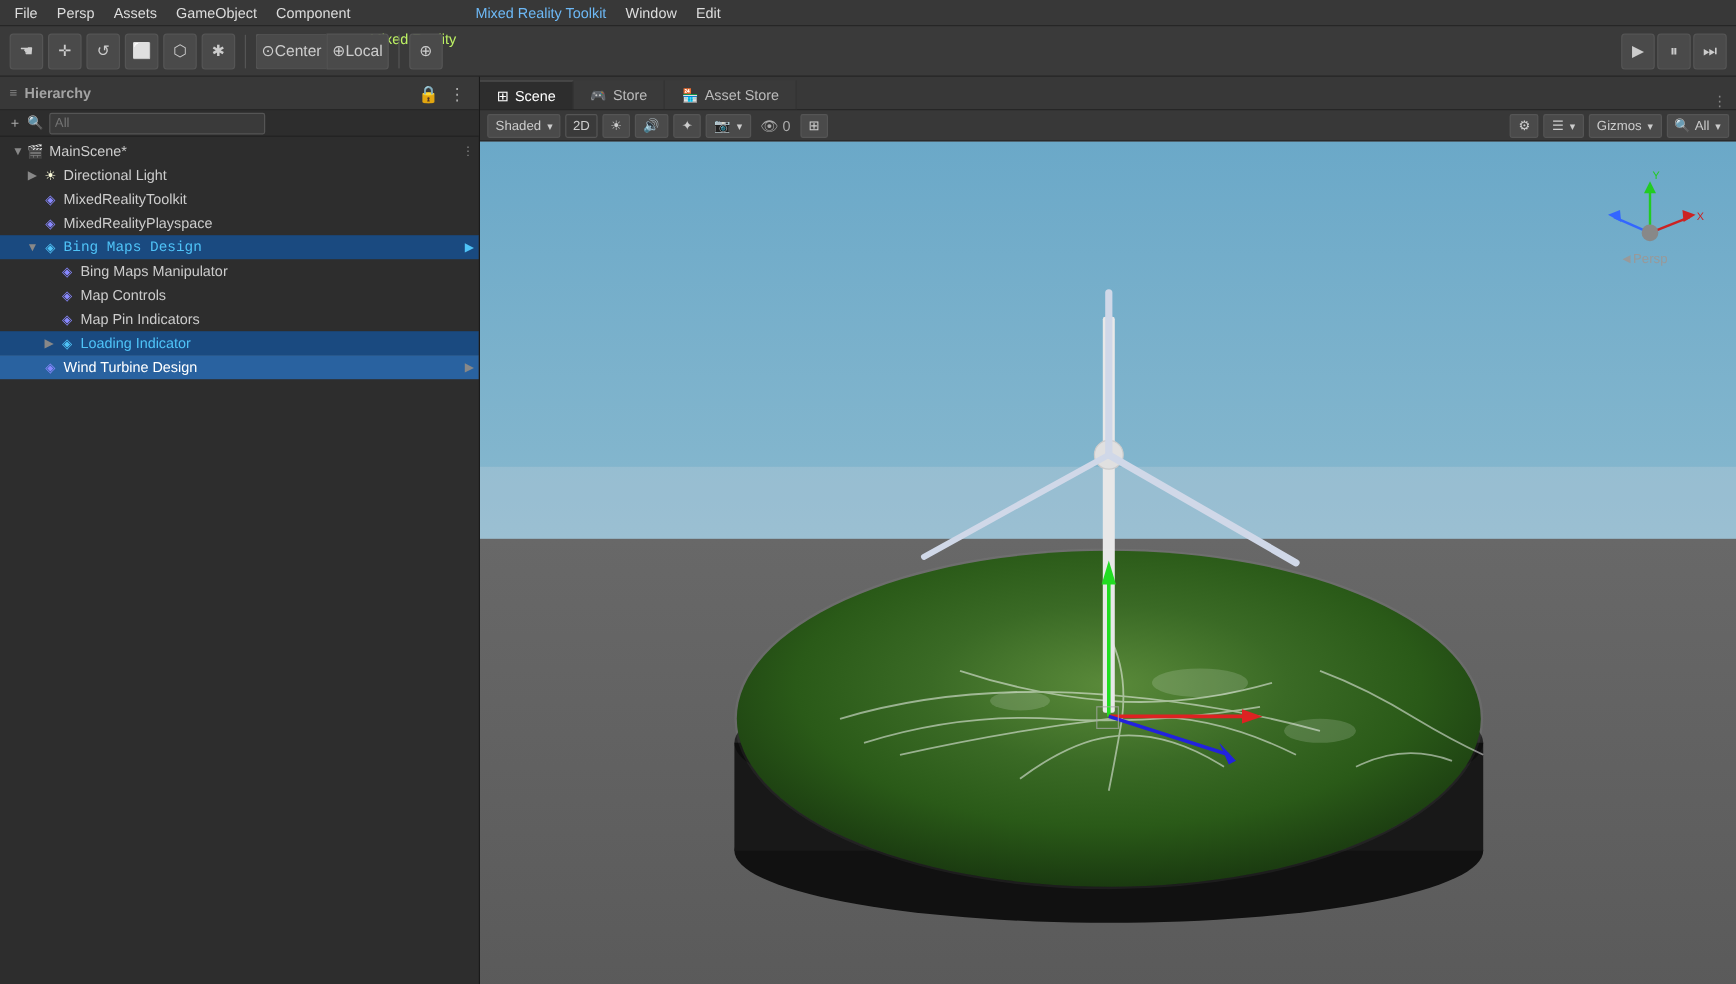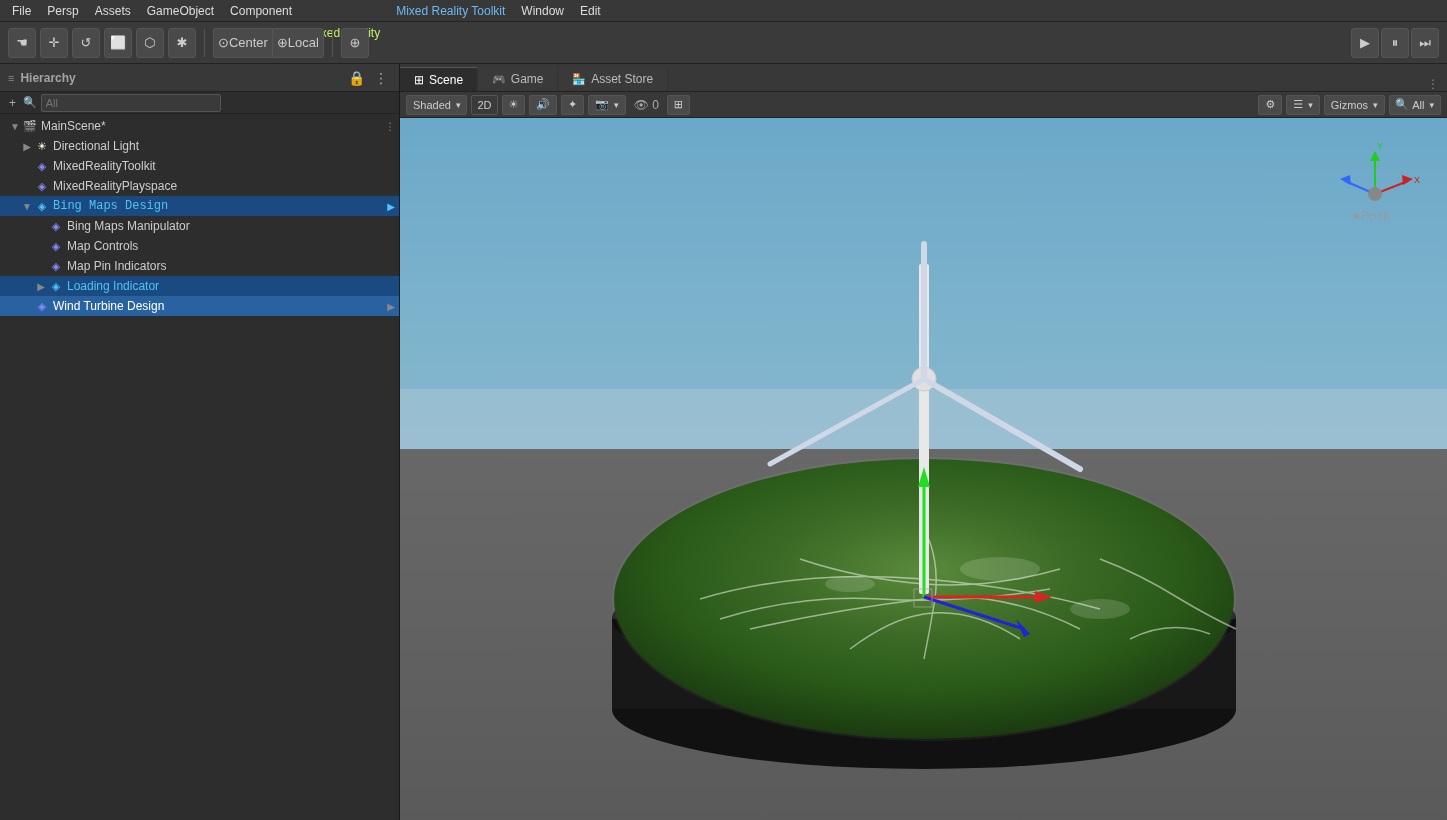--- a/index.html
+++ b/index.html
@@ -252,21 +252,21 @@
 
   <div id="scene-panel">
 
     <div id="scene-tabs">
       <div class="scene-tab active">
         <span>⊞</span>
         <span>Scene</span>
       </div>
       <div class="scene-tab">
         <span style="font-size:11px;">🎮</span>
-        <span>Game</span>
+        <span>Store</span>
       </div>
       <div class="scene-tab">
         <span style="font-size:11px;">🏪</span>
         <span>Asset Store</span>
       </div>
       <div class="scene-tab-more">⋮</div>
     </div>
 
     <div id="scene-toolbar">
       <button class="scene-tool-btn dropdown">

